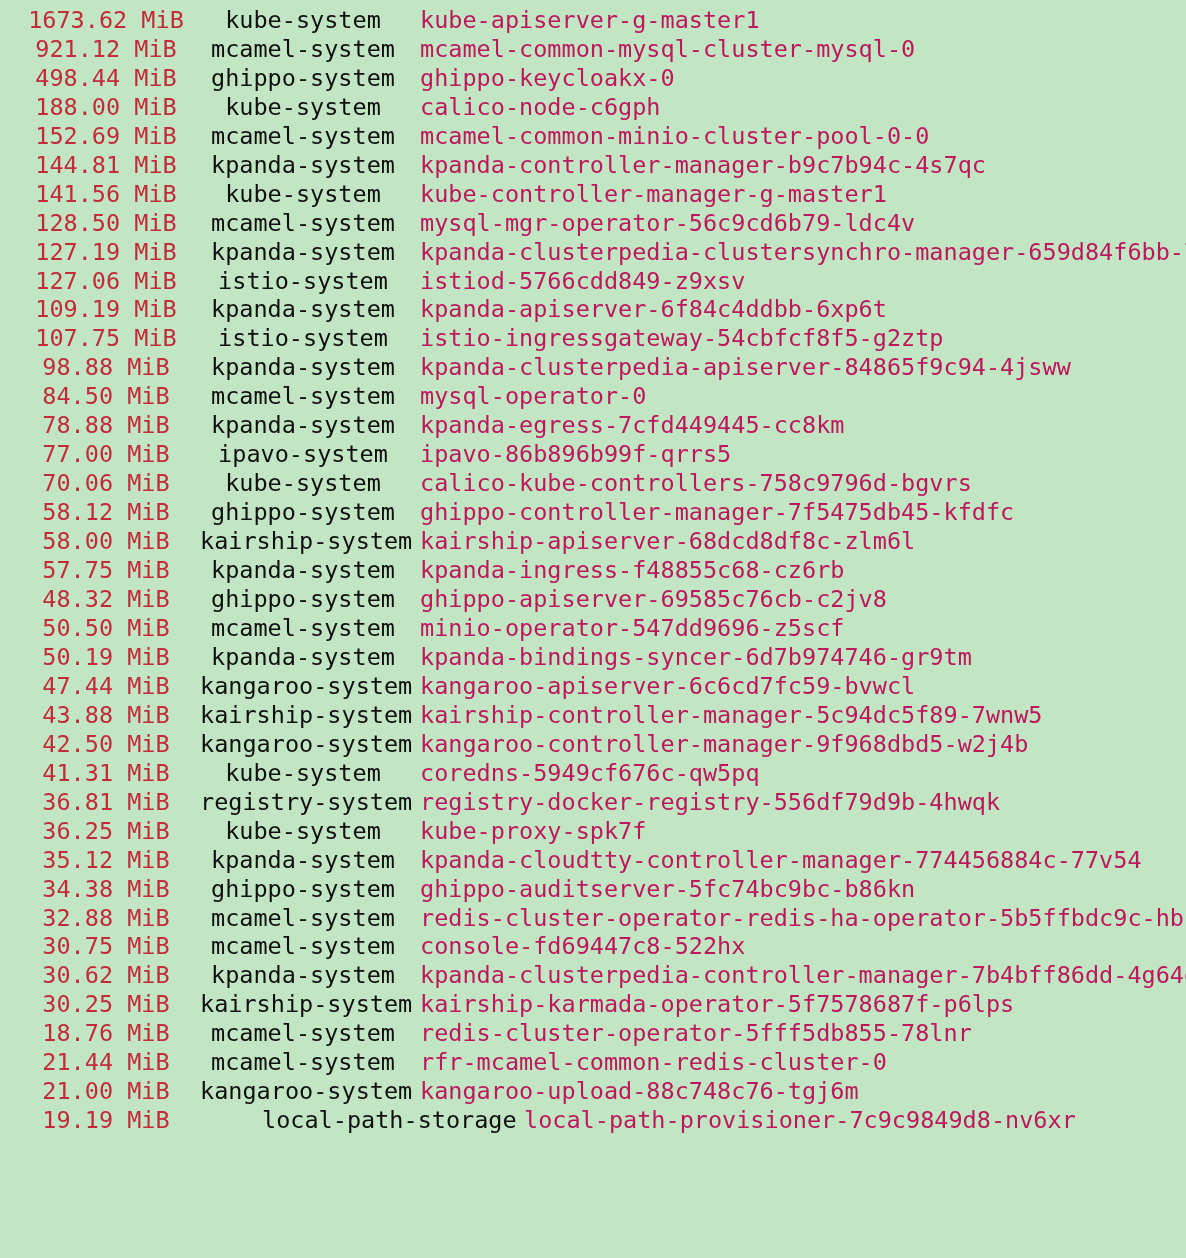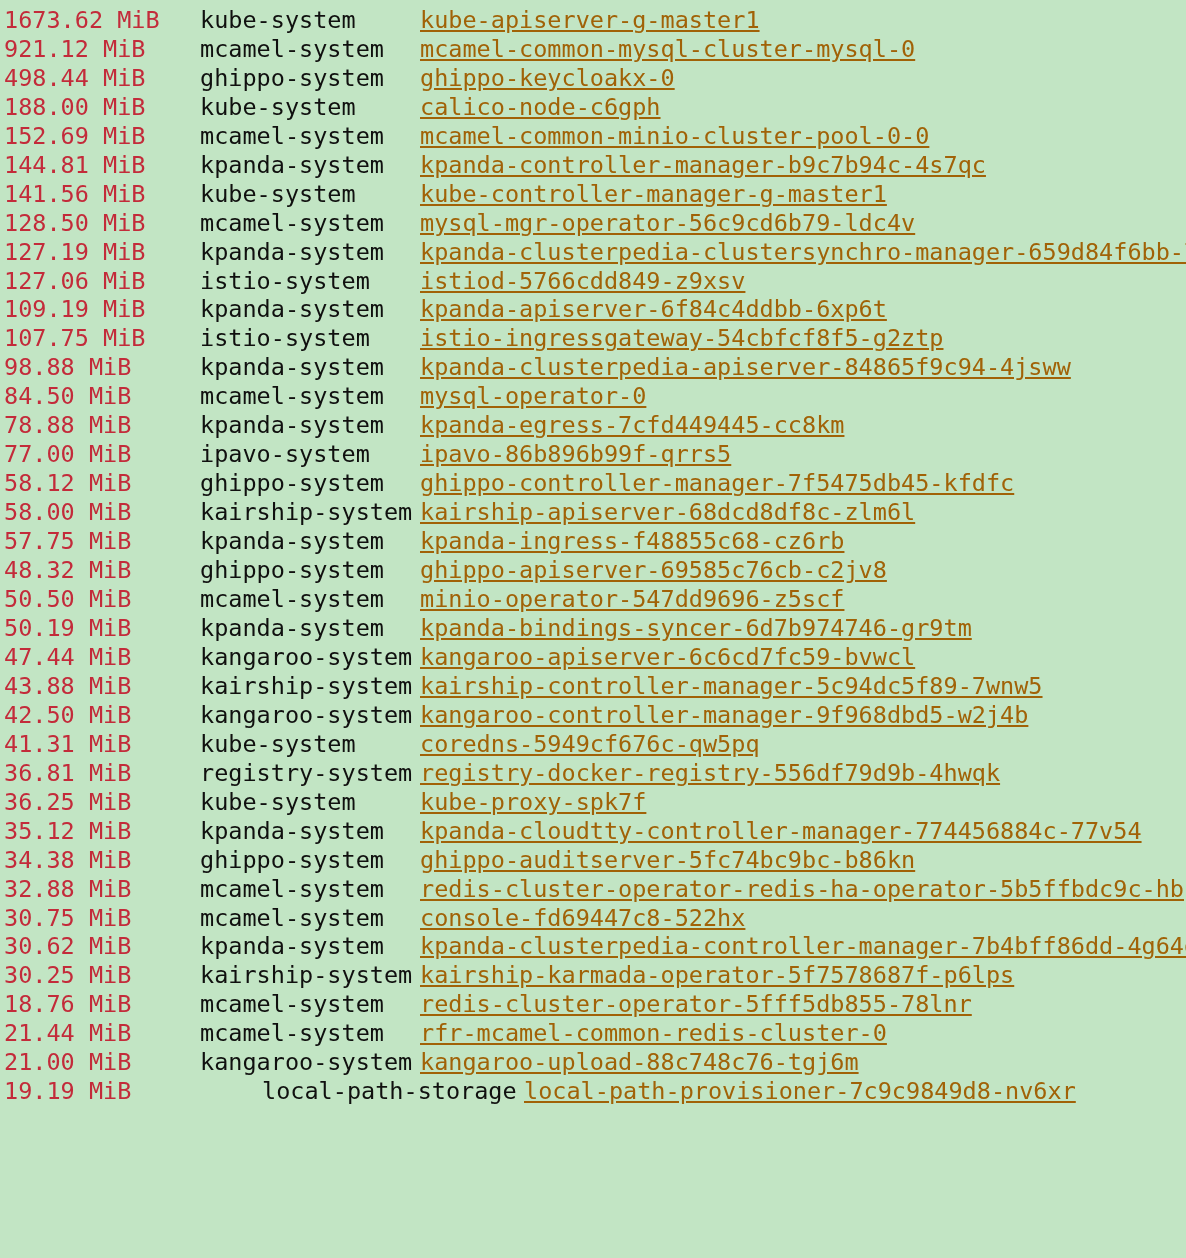--- a/index.html
+++ b/index.html
@@ -45,48 +45,47 @@
 
   
   .row.ghost .mem,
   .row.ghost .ns,
   .row.ghost .pod { visibility: visible; }
 
   .mem {
     display: inline-block;
     width: 200px;
     color: #c32b3a;
-    padding-left: 4px;
+    padding-left: 12px;
     box-sizing: border-box;
-    text-align: left;
+    text-align: center;
   }
 
   .ns {
     display: inline-block;
     width: 208px;
     color: #10100f;
-    text-align: left;
+    text-align: center;
     box-sizing: border-box;
     padding-right: 2px;
   }
 
   
   .row.wide .ns {
     width: 310px;
     text-align: right;
     padding-left: 62px;
   }
 
   .pod {
     display: inline-block;
-    color: #a16207;
+    color: #be185d;
     padding-left: 12px;
     box-sizing: border-box;
     white-space: pre;
-    text-decoration: underline;
   }
   .row.wide .pod {
     padding-left: 14px;
   }
 </style>
 </head>
 <body>
 
 <div id="terminal">
   <div class="rows" id="rows-container">
@@ -100,20 +99,21 @@
       <div class="row"><span class="mem">141.56 MiB</span><span class="ns">kube-system</span><span class="pod">kube-controller-manager-g-master1</span></div>
       <div class="row"><span class="mem">128.50 MiB</span><span class="ns">mcamel-system</span><span class="pod">mysql-mgr-operator-56c9cd6b79-ldc4v</span></div>
       <div class="row"><span class="mem">127.19 MiB</span><span class="ns">kpanda-system</span><span class="pod">kpanda-clusterpedia-clustersynchro-manager-659d84f6bb-7wl6v</span></div>
       <div class="row"><span class="mem">127.06 MiB</span><span class="ns">istio-system</span><span class="pod">istiod-5766cdd849-z9xsv</span></div>
       <div class="row"><span class="mem">109.19 MiB</span><span class="ns">kpanda-system</span><span class="pod">kpanda-apiserver-6f84c4ddbb-6xp6t</span></div>
       <div class="row"><span class="mem">107.75 MiB</span><span class="ns">istio-system</span><span class="pod">istio-ingressgateway-54cbfcf8f5-g2ztp</span></div>
       <div class="row"><span class="mem">98.88 MiB</span><span class="ns">kpanda-system</span><span class="pod">kpanda-clusterpedia-apiserver-84865f9c94-4jsww</span></div>
       <div class="row"><span class="mem">84.50 MiB</span><span class="ns">mcamel-system</span><span class="pod">mysql-operator-0</span></div>
       <div class="row"><span class="mem">78.88 MiB</span><span class="ns">kpanda-system</span><span class="pod">kpanda-egress-7cfd449445-cc8km</span></div>
       <div class="row"><span class="mem">77.00 MiB</span><span class="ns">ipavo-system</span><span class="pod">ipavo-86b896b99f-qrrs5</span></div>
+      <div class="row"><span class="mem">70.06 MiB</span><span class="ns">kube-system</span><span class="pod">calico-kube-controllers-758c9796d-bgvrs</span></div>
       <div class="row"><span class="mem">58.12 MiB</span><span class="ns">ghippo-system</span><span class="pod">ghippo-controller-manager-7f5475db45-kfdfc</span></div>
       <div class="row"><span class="mem">58.00 MiB</span><span class="ns">kairship-system</span><span class="pod">kairship-apiserver-68dcd8df8c-zlm6l</span></div>
       <div class="row"><span class="mem">57.75 MiB</span><span class="ns">kpanda-system</span><span class="pod">kpanda-ingress-f48855c68-cz6rb</span></div>
       <div class="row"><span class="mem">48.32 MiB</span><span class="ns">ghippo-system</span><span class="pod">ghippo-apiserver-69585c76cb-c2jv8</span></div>
       <div class="row"><span class="mem">50.50 MiB</span><span class="ns">mcamel-system</span><span class="pod">minio-operator-547dd9696-z5scf</span></div>
       <div class="row"><span class="mem">50.19 MiB</span><span class="ns">kpanda-system</span><span class="pod">kpanda-bindings-syncer-6d7b974746-gr9tm</span></div>
       <div class="row"><span class="mem">47.44 MiB</span><span class="ns">kangaroo-system</span><span class="pod">kangaroo-apiserver-6c6cd7fc59-bvwcl</span></div>
       <div class="row"><span class="mem">43.88 MiB</span><span class="ns">kairship-system</span><span class="pod">kairship-controller-manager-5c94dc5f89-7wnw5</span></div>
       <div class="row"><span class="mem">42.50 MiB</span><span class="ns">kangaroo-system</span><span class="pod">kangaroo-controller-manager-9f968dbd5-w2j4b</span></div>
       <div class="row"><span class="mem">41.31 MiB</span><span class="ns">kube-system</span><span class="pod">coredns-5949cf676c-qw5pq</span></div>

